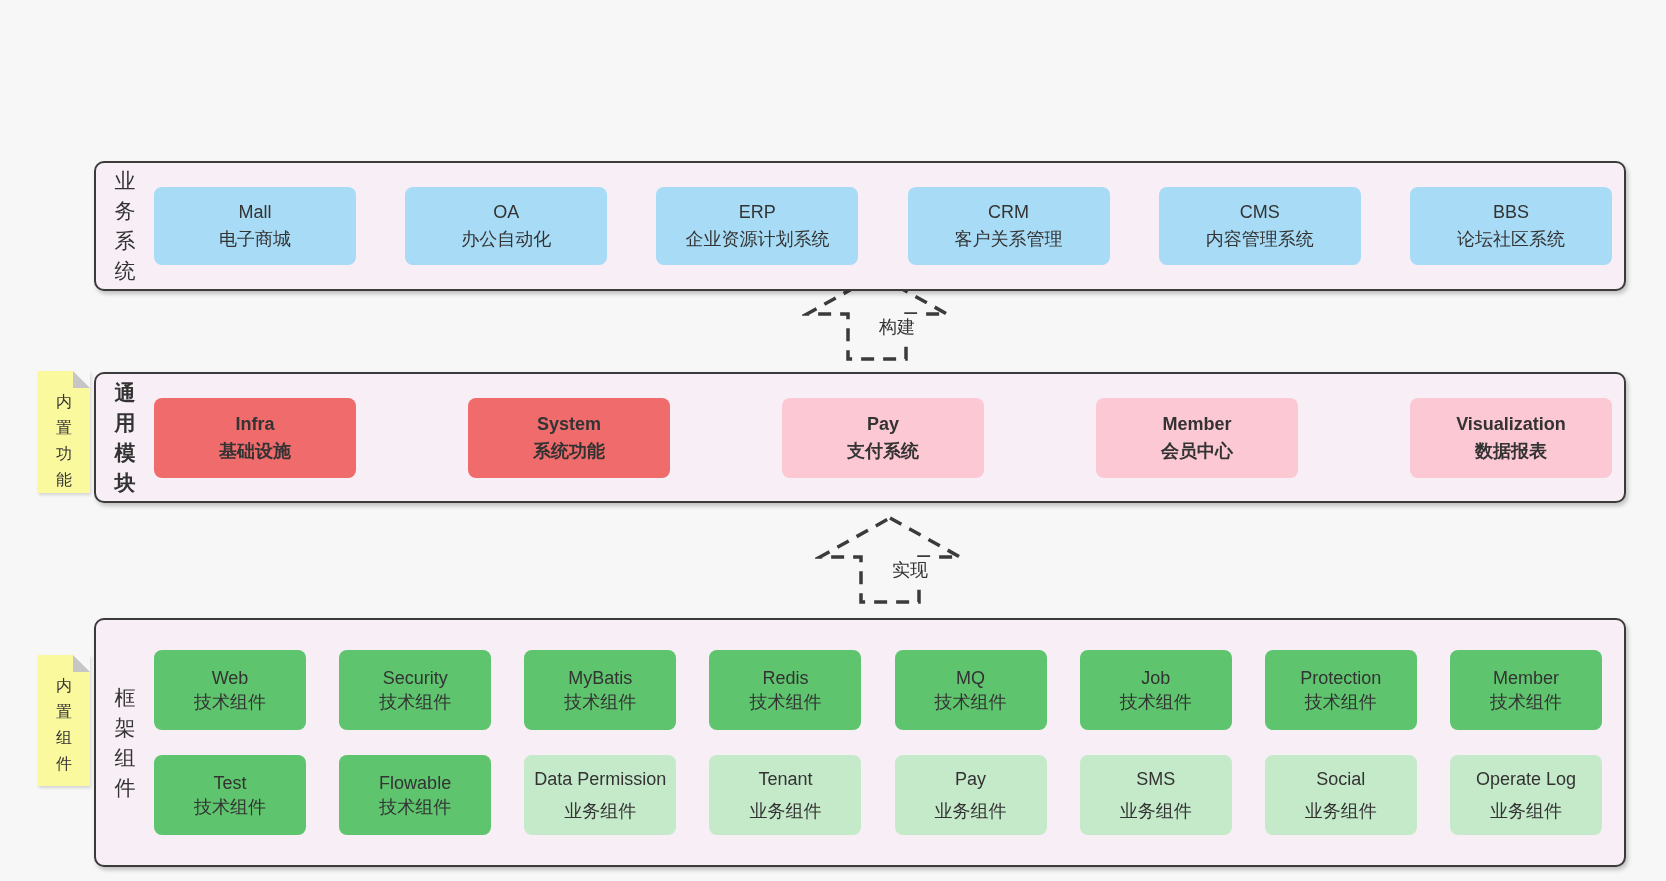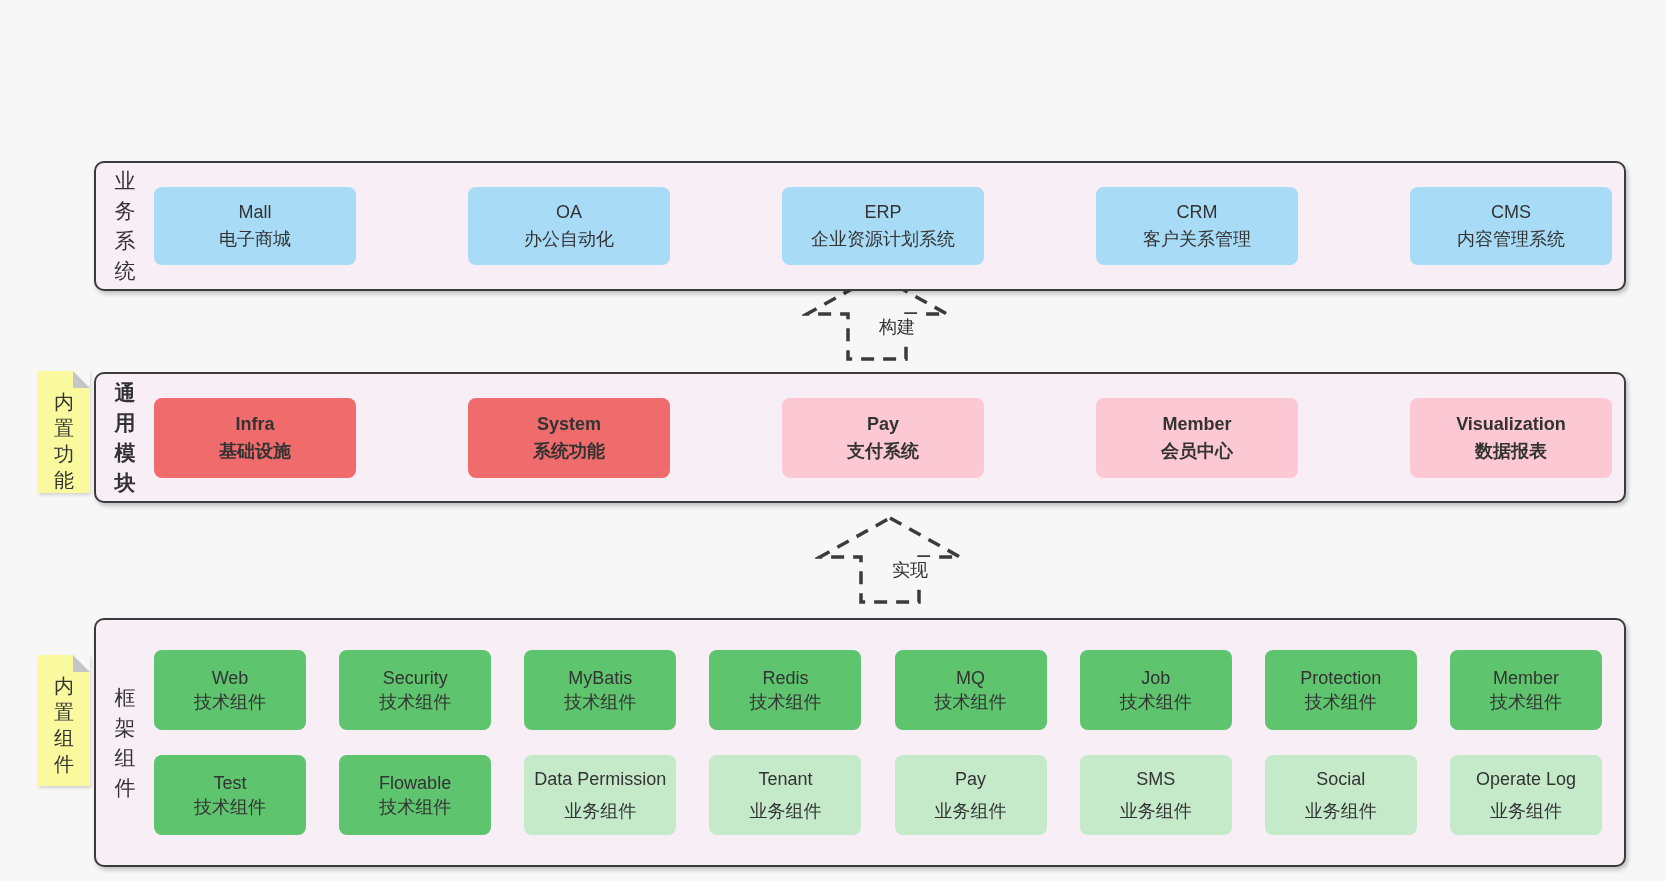--- a/index.html
+++ b/index.html
@@ -111,21 +111,21 @@
   #note-modules    { top:371px; height:122px; }
   #note-components { top:655px; height:131px; }
   .note-fold {
     position:absolute;
     top:0; right:0;
     width:0; height:0;
     border-style:solid;
     border-width:0 17px 17px 0;
     border-color:#f7f7f7 #f7f7f7 #c6c6c6 #c6c6c6;
   }
-  .note .v-text { font-size:20px; line-height:26px; width:22px; margin:18px auto 0; }
+  .note .v-text { font-size:16px; line-height:26px; width:22px; margin:18px auto 0; }
 </style>
 </head>
 <body>
 
 <div class="layer" id="layer-business">
   <div class="label-col">
     <div class="v-text">业务系统</div>
   </div>
   <div class="boxes">
     <div class="box box-wide blue">
@@ -140,20 +140,24 @@
       <span>ERP</span>
       <span>企业资源计划系统</span>
     </div>
     <div class="box box-wide blue">
       <span>CRM</span>
       <span>客户关系管理</span>
     </div>
     <div class="box box-wide blue">
       <span>CMS</span>
       <span>内容管理系统</span>
+    </div>
+    <div class="box box-wide blue">
+      <span>BBS</span>
+      <span>论坛社区系统</span>
     </div>
   </div>
 </div>
 
 <div class="arrow" id="arrow-build">
   <svg viewBox="0 0 150 90">
     <polygon points="75,3 145,42 104,42 104,87 46,87 46,42 5,42" fill="none" stroke="#3b3b3b" stroke-width="3.5" stroke-dasharray="13 9"></polygon>
   </svg>
   <span class="arrow-label">构建</span>
 </div>

